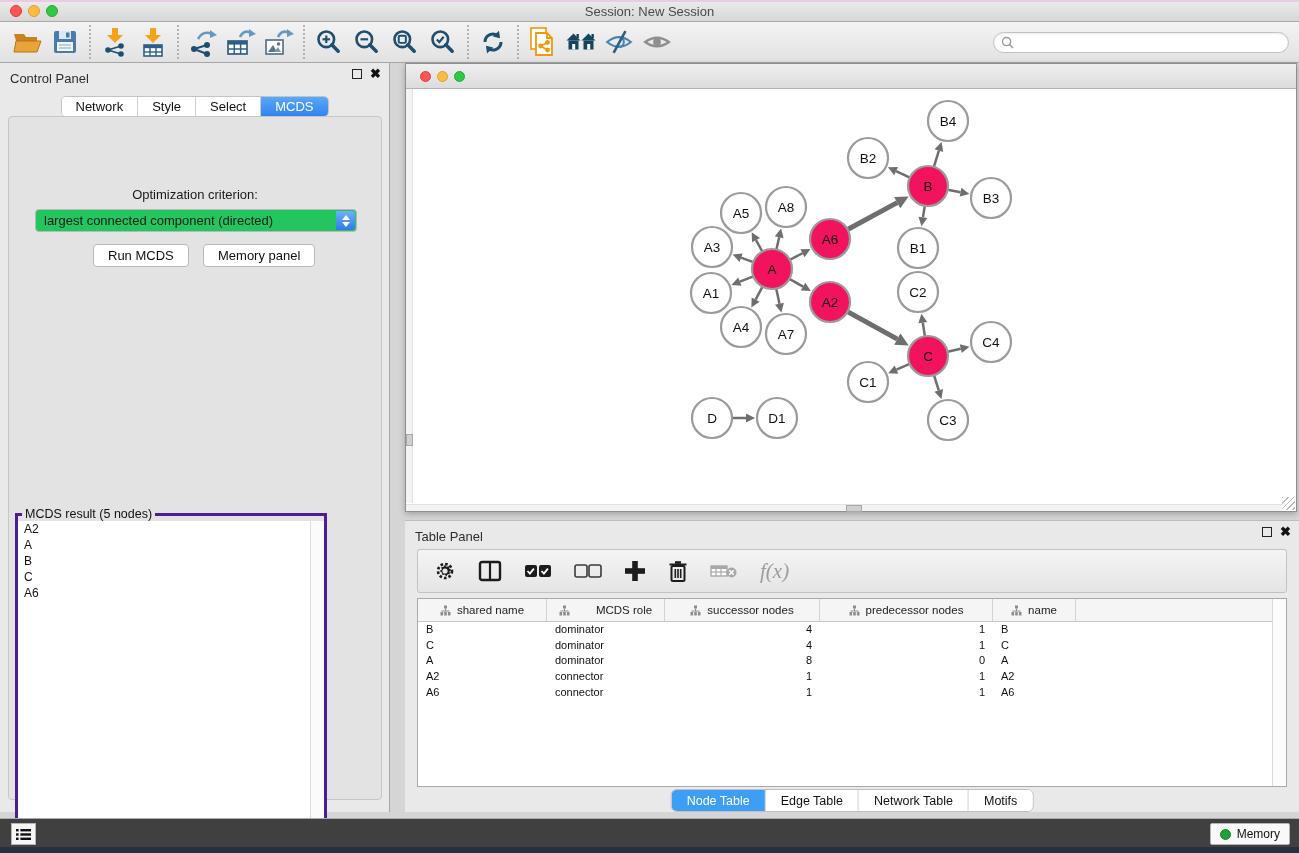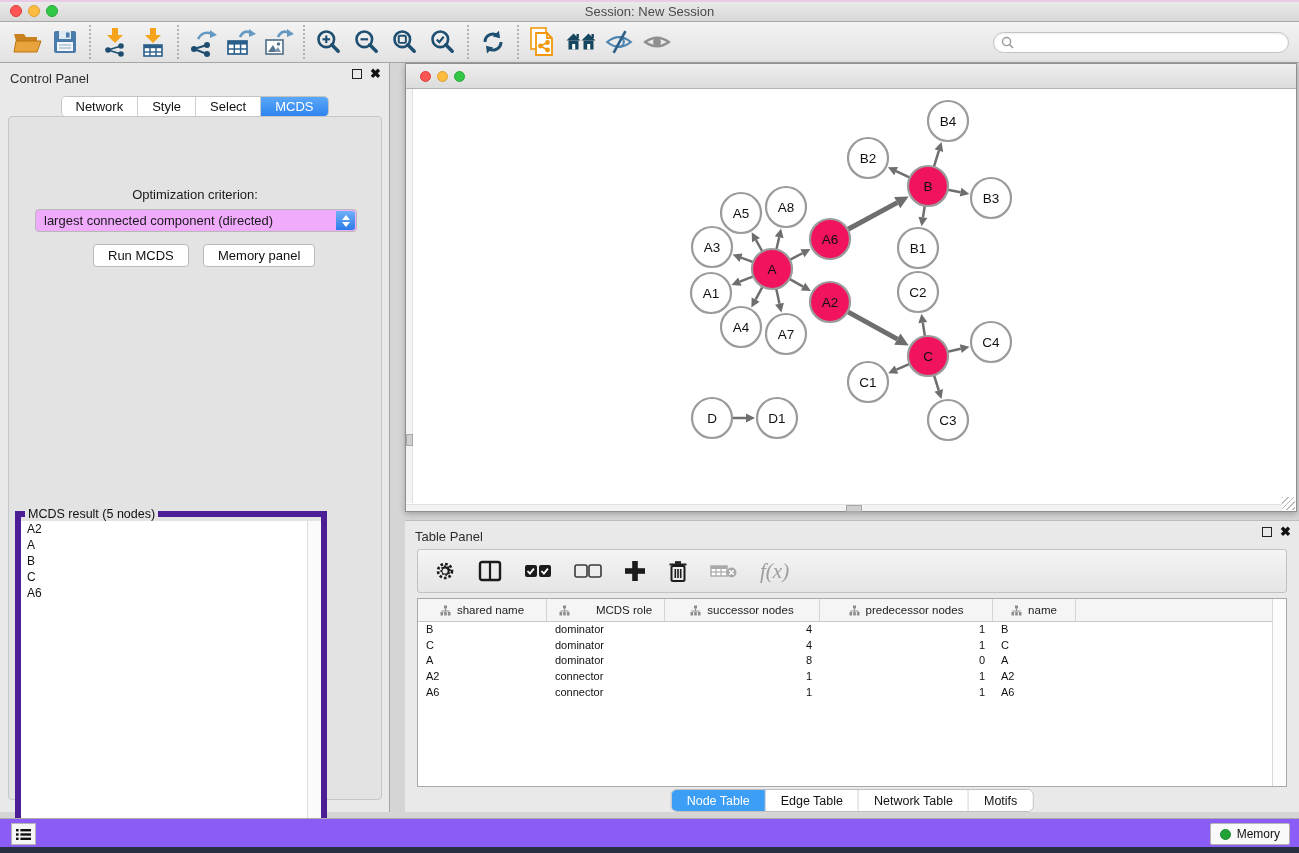--- a/index.html
+++ b/index.html
@@ -73,40 +73,40 @@
   .cp-tab.active {
     background:linear-gradient(#5aa8f7,#2f84f0); color:#fff;
   }
   .cp-content {
     position:absolute; left:8px; top:53px; width:374px; height:684px;
     background:#e3e3e3; border:1px solid #c6c6c6; border-radius:4px;
   }
   .opt-label { position:absolute; width:100%; text-align:center; top:70px; font-size:13px; color:#1a1a1a; }
   .dropdown {
     position:absolute; left:26px; top:92px; width:322px; height:23px;
-    background:#f0abfc; border:1px solid #b9b9b9; border-radius:4px;
+    background:#22c55e; border:1px solid #b9b9b9; border-radius:4px;
     font-size:13px; display:flex; align-items:center; padding-left:8px;
   }
   .dd-stepper {
     position:absolute; right:1px; top:1px; bottom:1px; width:19px;
     background:linear-gradient(#6fb1f8,#2d7be8); border-radius:0 3px 3px 0;
     display:flex; flex-direction:column; align-items:center; justify-content:center; gap:2px;
   }
   .dd-up { width:0; height:0; border-left:4px solid transparent; border-right:4px solid transparent; border-bottom:5px solid #fff; }
   .dd-down { width:0; height:0; border-left:4px solid transparent; border-right:4px solid transparent; border-top:5px solid #fff; }
   .cp-btn {
     position:absolute; top:127px; height:23px; background:#fff;
     border:1px solid #b9b9b9; border-radius:4px; font-size:13px;
     font-family:"Liberation Sans", sans-serif; color:#111; padding:0 14px;
   }
   .btn-run { left:84px; }
   .btn-close { left:194px; }
   .mcds-fieldset {
     position:absolute; left:6px; top:390px; width:312px; height:338px;
-    border:6px solid #4c1d95; background:transparent;
+    border:3px solid #4c1d95; background:transparent;
   }
   .mcds-fieldset legend { font-size:12.5px; color:#111; margin-left:4px; padding:0 3px; }
   .mcds-list {
     position:absolute; left:0; top:0; width:100%; height:100%;
     background:#fff; overflow:hidden;
   }
   .mcds-scroll {
     position:absolute; right:0; top:0; bottom:0; width:14px;
     background:#fbfbfb; border-left:1px solid #dcdcdc;
   }
@@ -176,21 +176,21 @@
   }
   .tp-tab {
     padding:0 15px; font-size:12.5px; display:flex; align-items:center;
     border-right:1px solid #c8c8c8; color:#111; background:#fff;
   }
   .tp-tab:last-child { border-right:none; }
   .tp-tab.active { background:#3c9ef4; color:#fff; }
   
   .statusbar {
     position:absolute; left:0; top:818px; width:1299px; height:29px;
-    background:#8b5cf6; border-top:1px solid #ababab;
+    background:#404040; border-top:1px solid #ababab;
   }
   .status-list-btn {
     position:absolute; left:11px; top:4px; width:25px; height:22px;
     background:#f6f6f6; border:1px solid #b5b5b5;
     display:flex; align-items:center; justify-content:center;
   }
   .memory-btn {
     position:absolute; right:9px; top:4px; height:22px;
     background:#f9f9f9; border:1px solid #b5b5b5; border-radius:2px;
     display:flex; align-items:center; gap:6px; padding:0 9px;

